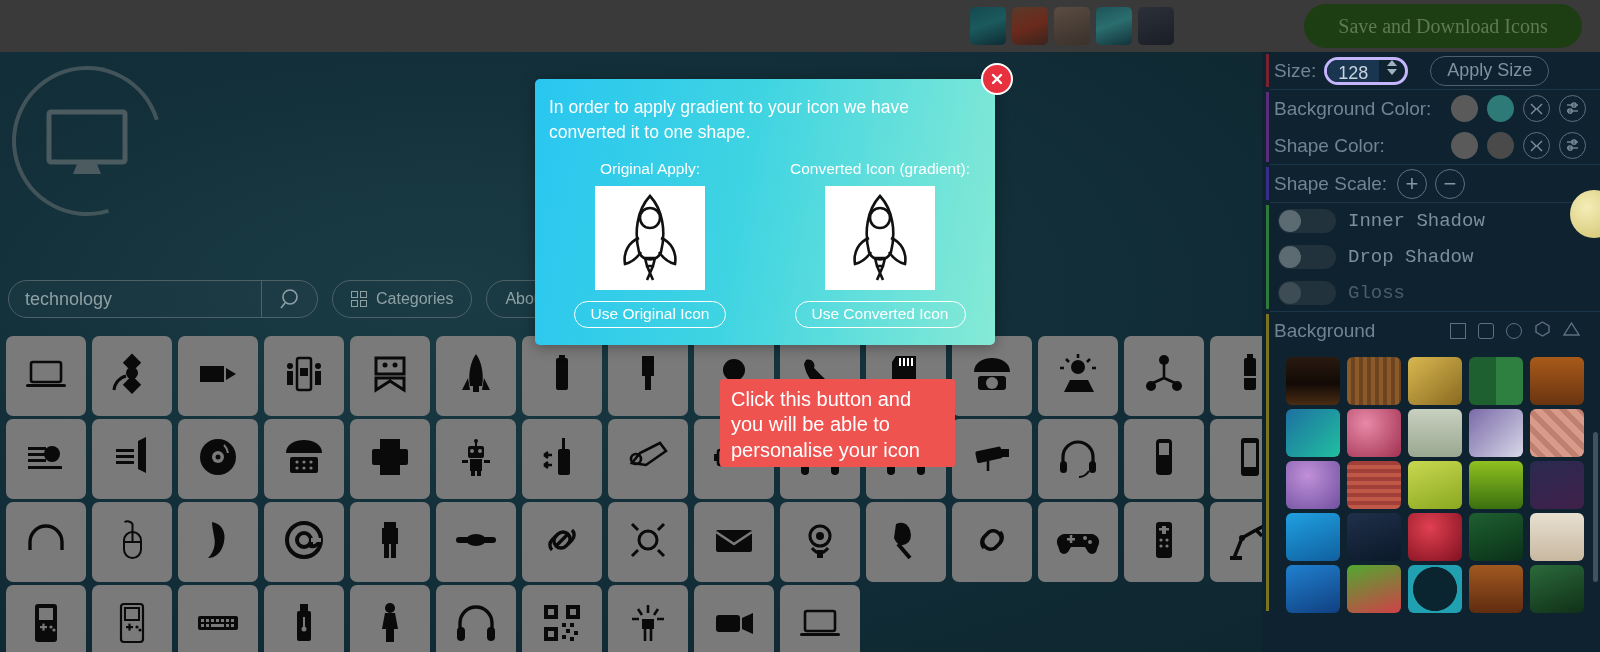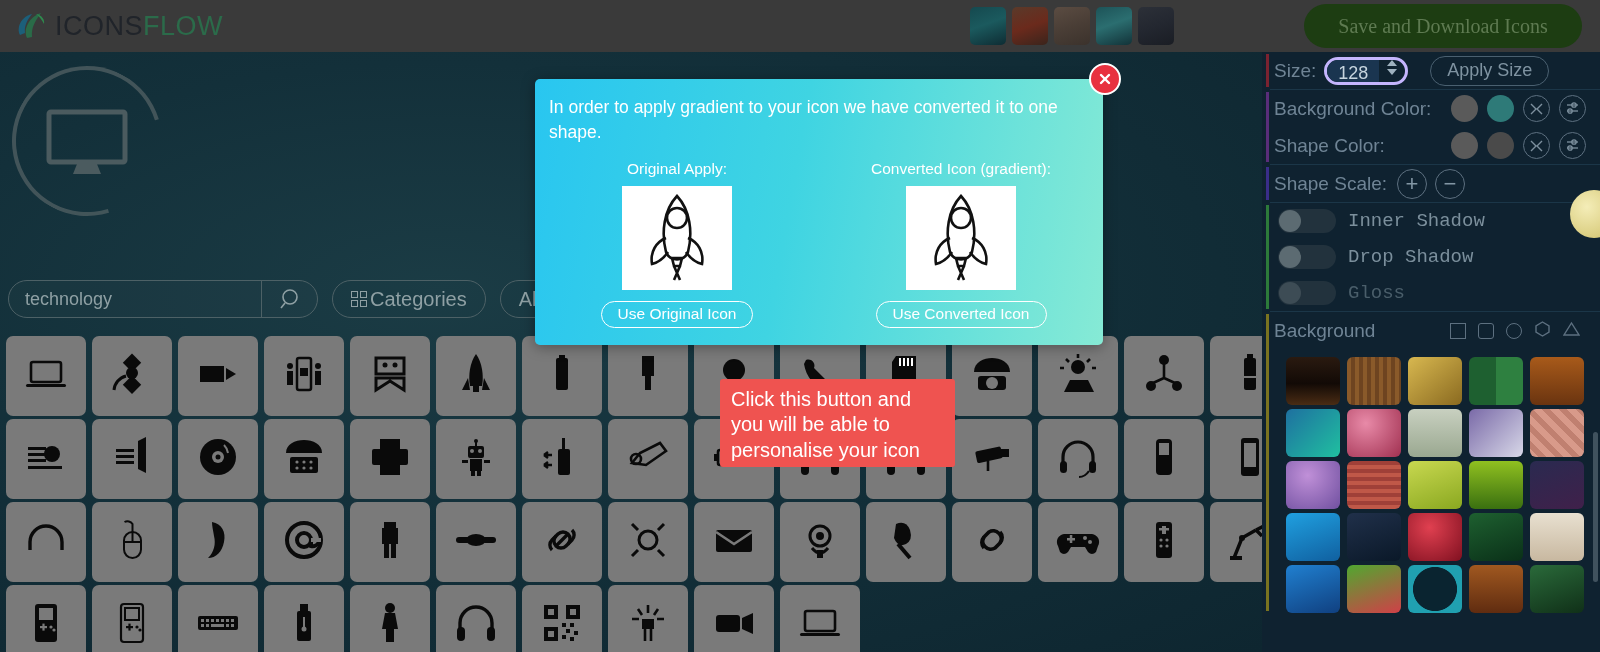--- a/index.html
+++ b/index.html
@@ -68,42 +68,42 @@
   .searchbox input {
     flex: 1; height: 36px; border: none; outline: none; background: transparent;
     color: #8fa0a4; font-size: 18px; padding-left: 16px;
     font-family: "Liberation Sans", sans-serif;
   }
   .searchbox input::placeholder { color: #7d8e92; }
   .search-ico-wrap { width: 56px; display: flex; align-items: center; justify-content: center;
     border-left: 1px solid #4d6166; height: 36px; }
   .pill {
     height: 38px; border-radius: 19px; border: 1px solid #4d6166;
-    background: transparent; color: #8fa0a4; font-size: 20px;
-    display: flex; align-items: center; gap: 3px; padding: 0 18px;
+    background: transparent; color: #8fa0a4; font-size: 16px;
+    display: flex; align-items: center; gap: 9px; padding: 0 18px;
     cursor: pointer; font-family: "Liberation Sans", sans-serif;
   }
   .grid-ico { display: grid; grid-template-columns: 1fr 1fr; gap: 2px; }
   .grid-ico i { display: block; width: 7px; height: 7px; border: 1.4px solid #8fa0a4; }
 
   
   .icongrid {
     position: absolute; left: 6px; top: 284px;
     display: grid; grid-template-columns: repeat(15, 83px); gap: 3px;
   }
   .tile {
     width: 80px; height: 80px; background: #7a7a7a; border-radius: 7px;
     display: flex; align-items: center; justify-content: center;
     cursor: pointer;
   }
   .tile svg, .tile span { pointer-events: none; }
 
   
   .modal {
-    position: absolute; left: 535px; top: 79px; width: 568px; height: 266px;
+    position: absolute; left: 535px; top: 79px; width: 460px; height: 266px;
     background: linear-gradient(100deg, #29c6f0 0%, #3fd4e2 45%, #86ead5 100%);
     border-radius: 5px; z-index: 60;
     box-shadow: 0 2px 14px rgba(0,0,0,.35);
   }
   .modal-text { color: #fff; font-size: 17.5px; line-height: 1.45; padding: 16px 24px 0 14px; }
   .modal-cols { display: flex; justify-content: space-around; margin-top: 14px; }
   .col { text-align: center; width: 240px; }
   .col-label { color: #fff; font-size: 15.5px; margin-bottom: 8px; }
   .icon-card {
     width: 110px; height: 104px; background: #fff; margin: 0 auto;
@@ -216,31 +216,20 @@
     position: absolute; right: 2px; top: 380px; width: 5px; height: 150px;
     background: #6a7a85; border-radius: 3px; opacity: .55;
   }
 </style>
 </head>
 <body>
 
 <div class="app">
 
   <div class="header">
-    <div class="logo">
-      <span class="logo-mark">
-        <svg width="34" height="30" viewBox="0 0 34 30">
-          <path d="M6 24 C2 16 8 5 18 3 C14 8 10 14 11 22 Z" fill="#1c5f7a"></path>
-          <path d="M13 27 C9 18 15 6 27 2 C22 9 17 16 18 26 Z" fill="#2a6b48"></path>
-          <path d="M22 3 C28 4 31 9 30 13 C28 9 25 5 22 3 Z" fill="#2f8a4e"></path>
-        </svg>
-      </span>
-      <span class="logo-text logo-icons">ICONS</span>
-      <span class="logo-text logo-flow">FLOW</span>
-    </div>
 
     <div class="swatches">
       <div class="swatch sw0"></div>
       <div class="swatch sw1"></div>
       <div class="swatch sw2"></div>
       <div class="swatch sw3"></div>
       <div class="swatch sw4"></div>
     </div>
 
     <button class="save-btn">Save and Download Icons</button>

